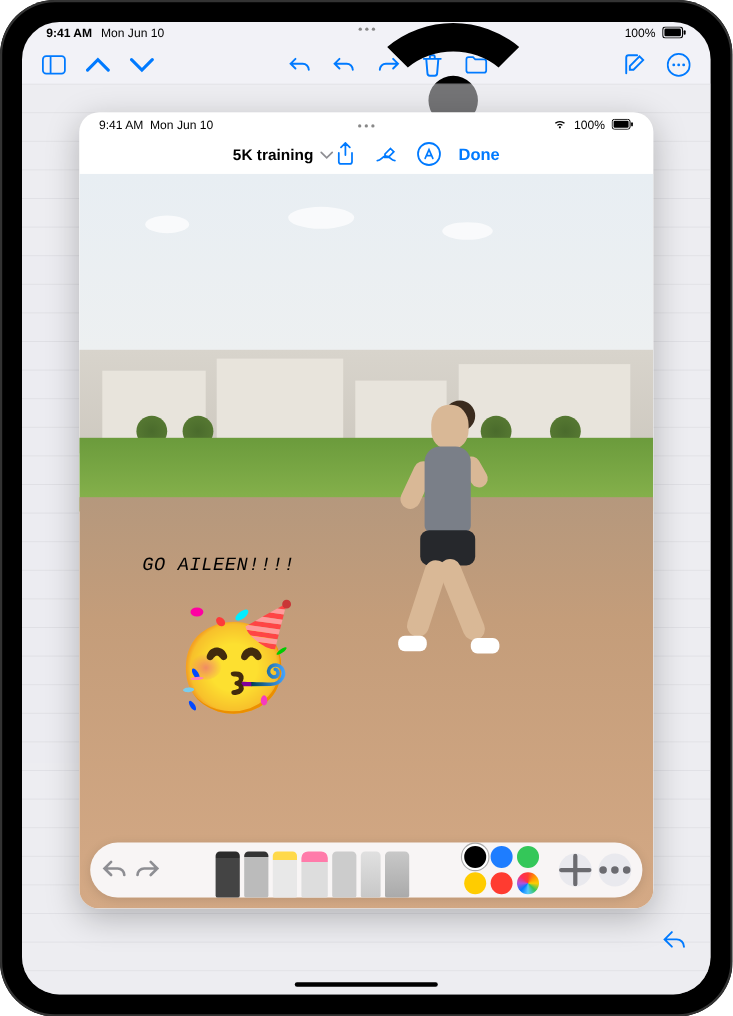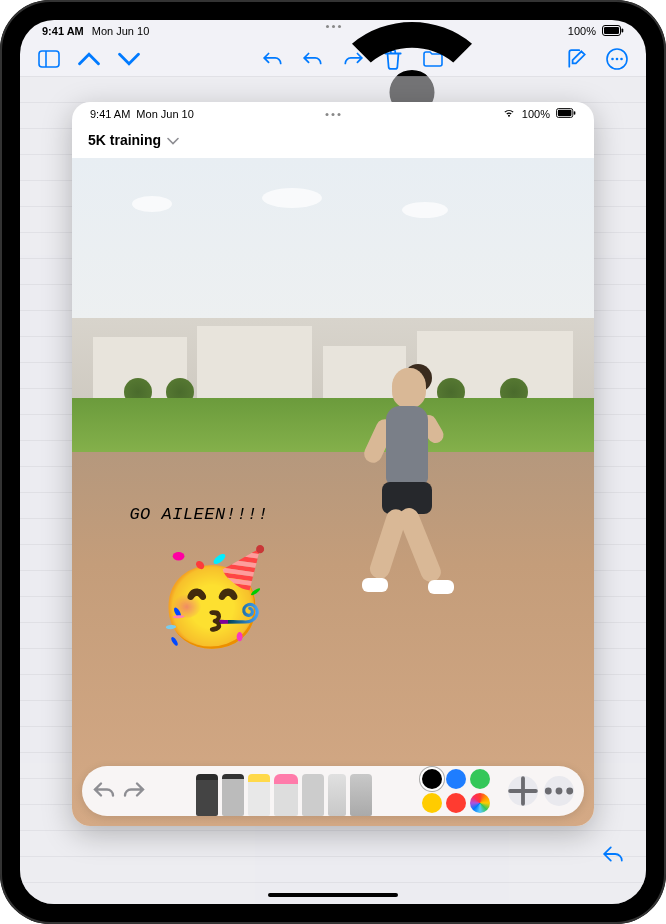--- a/index.html
+++ b/index.html
@@ -103,21 +103,21 @@
 .qn-status .status-left, .qn-status .status-right { gap: 6px; }
 .qn-dots {
   position: absolute;
   left: 50%; transform: translateX(-50%);
   display: flex; gap: 3px;
 }
 
 .qn-toolbar {
   height: 36px;
   display: flex;
-  justify-content: flex-start;
+  justify-content: center;
   align-items: center;
   padding: 0 16px;
 }
 .qn-left { display: flex; align-items: center; gap: 6px; font-size: 14px; font-weight: 600; }
 .qn-right { display: flex; align-items: center; gap: 16px; color: #007aff; font-size: 15px; }
 .done-btn { color: #007aff; font-weight: 600; font-size: 15px; }
 
 .photo {
   flex: 1;
   position: relative;
@@ -449,20 +449,39 @@
               </svg></span>
         </div>
       </div>
 
       <div class="qn-toolbar">
         <div class="qn-left">
           <span>5K training</span>
           <span style="width:12px;height:12px;color:#8e8e93"><svg viewBox="0 0 12 8">
                 <path d="M1 1.5l5 5 5-5" stroke="currentColor" stroke-width="1.6" fill="none" stroke-linecap="round"></path>
               </svg></span>
+        </div>
+        <div class="qn-right">
+          <span class="tb-icon">
+              <svg viewBox="0 0 18 22">
+                <path d="M9 1v11M5 5l4-4 4 4M3 10v8a2 2 0 002 2h8a2 2 0 002-2v-8" stroke="currentColor" stroke-width="1.6" fill="none" stroke-linecap="round"></path>
+              </svg>
+            </span>
+          <span class="tb-icon">
+              <svg viewBox="0 0 22 16">
+                <path d="M2 14c4 0 4-4 8-4s4 4 8 4M14 3l3 3-5 5h-3V8z" stroke="currentColor" stroke-width="1.6" fill="none" stroke-linecap="round"></path>
+              </svg>
+            </span>
+          <span class="tb-icon">
+              <svg viewBox="0 0 22 22">
+                <circle cx="11" cy="11" r="10" stroke="currentColor" stroke-width="1.6" fill="none"></circle>
+                <path d="M7.5 15l3.5-8 3.5 8M8.8 12.5h4.4" stroke="currentColor" stroke-width="1.5" fill="none" stroke-linecap="round"></path>
+              </svg>
+            </span>
+          <span class="done-btn">Done</span>
         </div>
       </div>
 
       <div class="photo">
         <div class="sky">
           <div class="clouds">
             <div class="cloud" style="width:40px;height:16px;top:8px;left:30px"></div>
             <div class="cloud" style="width:60px;height:20px;top:0;left:160px"></div>
             <div class="cloud" style="width:46px;height:16px;top:14px;left:300px"></div>
           </div>

